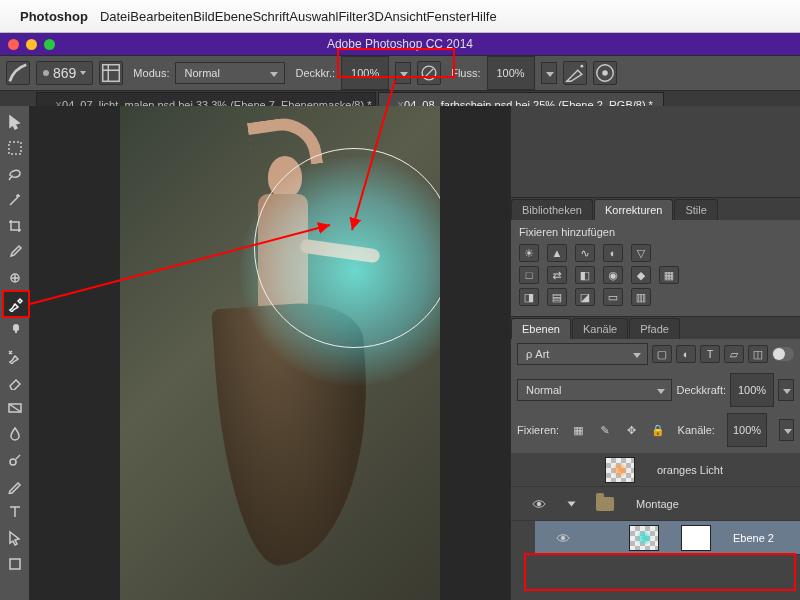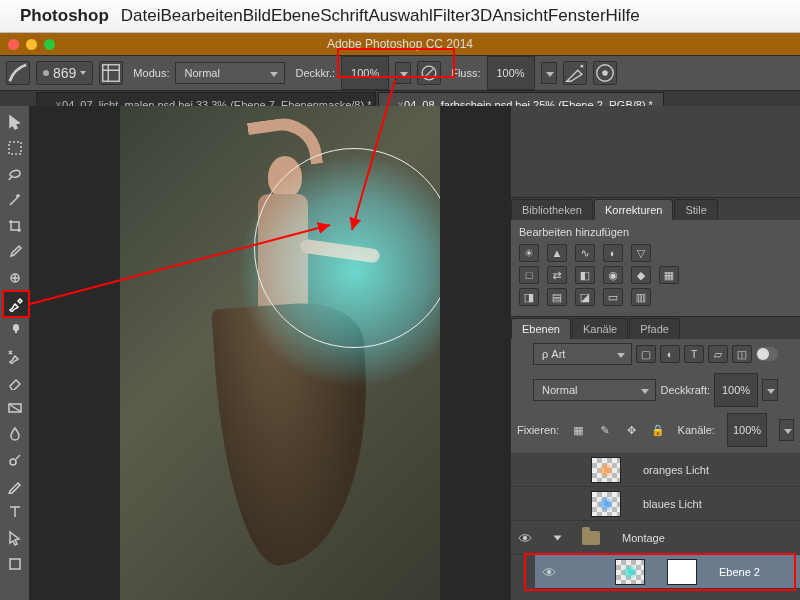--- a/index.html
+++ b/index.html
@@ -1,25 +1,25 @@
 <!DOCTYPE html>
 <html><head>
 <meta charset="utf-8">
 <style>
   * { box-sizing: border-box; margin: 0; padding: 0; font-family: -apple-system, "Helvetica Neue", Arial, sans-serif; }
   body { background: #4a4a4a; width: 800px; height: 600px; overflow: hidden; position: relative; }
 
   
-  .mac-menubar { height: 22px; background: linear-gradient(#fdfdfd,#f1f1f1); display: flex; align-items: center; padding: 16px 10px; font-size: 17px; color: #222; border-bottom: 1px solid #bdbdbd; }
+  .mac-menubar { height: 22px; background: linear-gradient(#fdfdfd,#f1f1f1); display: flex; align-items: center; padding: 16px 10px; font-size: 13px; color: #222; border-bottom: 1px solid #bdbdbd; }
   .mac-menubar .apple { font-size: 15px; margin-right: 10px; }
   .mac-menubar .app-name { font-weight: 600; margin-right: 12px; }
   .mac-menubar .menu-item { cursor: default; }
 
   
-  .app-titlebar { height: 22px; background: #a16207; display: flex; align-items: center; position: relative; }
+  .app-titlebar { height: 22px; background: #4c1d95; display: flex; align-items: center; position: relative; }
   .traffic { display: flex; gap: 7px; margin-left: 8px; }
   .traffic span { width: 11px; height: 11px; border-radius: 50%; display: block; }
   .tl-close { background: #ff5f57; } .tl-min { background: #ffbd2e; } .tl-max { background: #28c940; }
   .app-title { position: absolute; left: 0; right: 0; text-align: center; color: #ddd; font-size: 12px; pointer-events: none; }
 
   
   .options-bar { height: 36px; background: #535353; border-top: 1px solid #2a2a2a; border-bottom: 1px solid #2a2a2a; display: flex; align-items: center; padding: 0 6px; gap: 6px; color: #ddd; font-size: 11px; }
   .opt-btn { background: #4a4a4a; border: 1px solid #2f2f2f; height: 24px; display: flex; align-items: center; justify-content: center; padding: 0 6px; color: #ddd; border-radius: 2px; }
   .opt-label { margin-left: 4px; }
   .opt-select { background: #555; border: 1px solid #2f2f2f; height: 22px; color: #ddd; display: flex; align-items: center; padding: 0 20px 0 8px; position: relative; min-width: 110px; }
@@ -57,27 +57,27 @@
   .panels { width: 290px; background: #535353; border-left: 1px solid #2a2a2a; display: flex; flex-direction: column; color: #ddd; font-size: 11px; }
   .panelspacer { height: 92px; background: #434343; border-bottom: 1px solid #2a2a2a; }
   .panel-tabs { display: flex; background: #3e3e3e; height: 22px; align-items: flex-end; }
   .ptab { padding: 4px 10px; color: #bbb; border: 1px solid #2a2a2a; border-bottom: none; background: #3a3a3a; margin-right: 1px; border-radius: 3px 3px 0 0; }
   .ptab.active { background: #535353; color: #eee; }
   .panel-body { padding: 6px 8px; border-bottom: 1px solid #2a2a2a; }
   .panel-sub { margin-bottom: 6px; color: #ddd; }
   .adj-row { display: flex; gap: 8px; margin: 4px 0; }
   .adj-ico { width: 20px; height: 18px; background: #4a4a4a; border: 1px solid #2f2f2f; display: flex; align-items: center; justify-content: center; color: #ccc; font-size: 11px; border-radius: 2px; }
 
-  .layer-opts { display: flex; align-items: center; gap: 4px; padding: 4px 22px; }
+  .layer-opts { display: flex; align-items: center; gap: 4px; padding: 4px 6px; }
   .layer-opts .sel { flex: 1; }
   .lockrow { display: flex; align-items: center; gap: 12px; padding: 2px 6px 6px; }
   .lock-ico { width: 16px; height: 16px; display: flex; align-items: center; justify-content: center; color: #ccc; font-size: 11px; }
 
   .layers-list { flex: 1; background: #434343; overflow: auto; }
-  .layer-row { display: flex; align-items: center; height: 34px; border-bottom: 1px solid #383838; padding: 0 6px; gap: 22px; }
+  .layer-row { display: flex; align-items: center; height: 34px; border-bottom: 1px solid #383838; padding: 0 20px; gap: 22px; }
   .layer-row.selected { background: #6b7b8e; color: #fff; margin-left: 24px; }
   .eye { width: 16px; height: 16px; display: flex; align-items: center; justify-content: center; }
   .eye svg { width: 14px; height: 14px; stroke: #ccc; fill: none; }
   .thumb { width: 30px; height: 26px; background: repeating-conic-gradient(#bbb 0 25%, #eee 0 50%) 0 0/10px 10px; border: 1px solid #222; position: relative; }
   .thumb .dot { position: absolute; left: 6px; top: 4px; width: 16px; height: 16px; border-radius: 50%; }
   .maskthumb { width: 30px; height: 26px; background: #fff; border: 1px solid #222; }
   .folder-ico { width: 18px; height: 14px; background: #9a8860; border-radius: 2px; position: relative; }
   .folder-ico::before { content:""; position:absolute; left:0; top:-4px; width:8px;height:5px; background:#9a8860; border-radius:2px 2px 0 0;}
   .twist { width: 0; height: 0; border-top: 4px solid transparent; border-bottom: 4px solid transparent; border-left: 5px solid #ccc; }
   .twist.open { transform: rotate(90deg); }
@@ -287,21 +287,21 @@
 
   <div class="panels">
     <div class="panelspacer"></div>
 
     <div class="panel-tabs" id="top-tabs">
         <div class="ptab">Bibliotheken</div>
         <div class="ptab active">Korrekturen</div>
         <div class="ptab">Stile</div>
       </div>
     <div class="panel-body">
-      <div class="panel-sub">Bearbeiten hinzufügen</div>
+      <div class="panel-sub">Fixieren hinzufügen</div>
       <div class="adj-row">
         <div class="adj-ico">☀</div>
         <div class="adj-ico">▲</div>
         <div class="adj-ico">∿</div>
         <div class="adj-ico">◐</div>
         <div class="adj-ico">▽</div>
       </div>
       <div class="adj-row">
         <div class="adj-ico">□</div>
         <div class="adj-ico">⇄</div>
@@ -361,28 +361,20 @@
     </div>
 
     <div class="layers-list" id="layers-list">
         <div class="layer-row">
           <div class="eye"></div>
           <div class="indent"></div>
           <div class="thumb">
             <div class="dot" style="background: radial-gradient(circle, rgb(255, 154, 61) 0%, transparent 70%);"></div>
           </div>
           <span>oranges Licht</span>
-        </div>
-        <div class="layer-row">
-          <div class="eye"></div>
-          <div class="indent"></div>
-          <div class="thumb">
-            <div class="dot" style="background: radial-gradient(circle, rgb(61, 163, 255) 0%, transparent 70%);"></div>
-          </div>
-          <span>blaues Licht</span>
         </div>
         <div class="layer-row">
           <div class="eye">
             <svg viewBox="0 0 16 16">
               <path d="M1 8c3-5 11-5 14 0-3 5-11 5-14 0z"></path>
               <circle cx="8" cy="8" r="2" fill="#ccc"></circle>
             </svg>
           </div>
           <div class="twist open"></div>
           <div class="folder-ico"></div>

